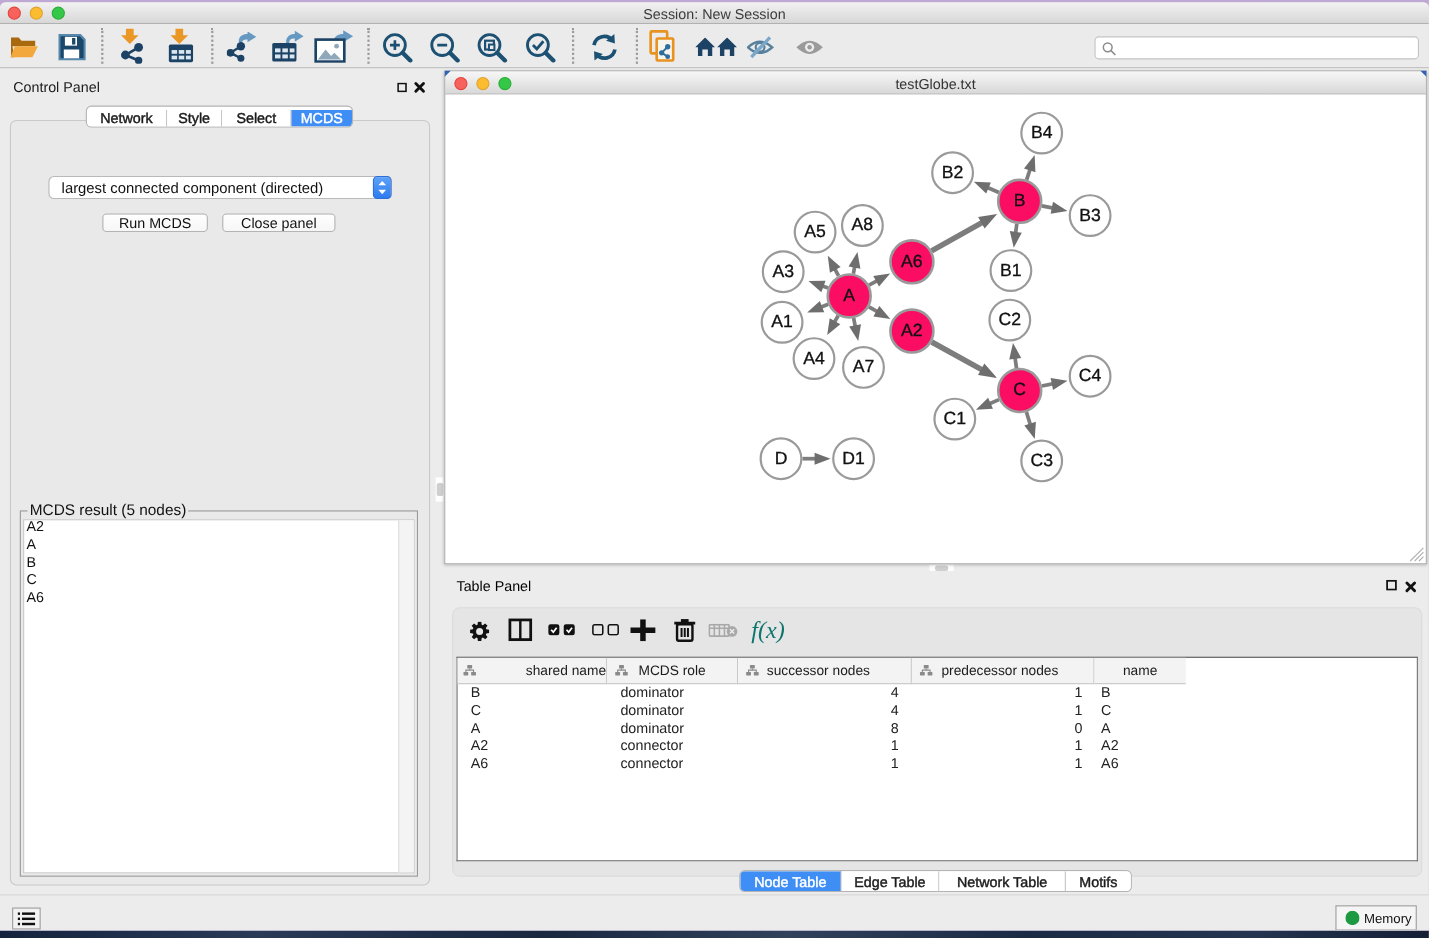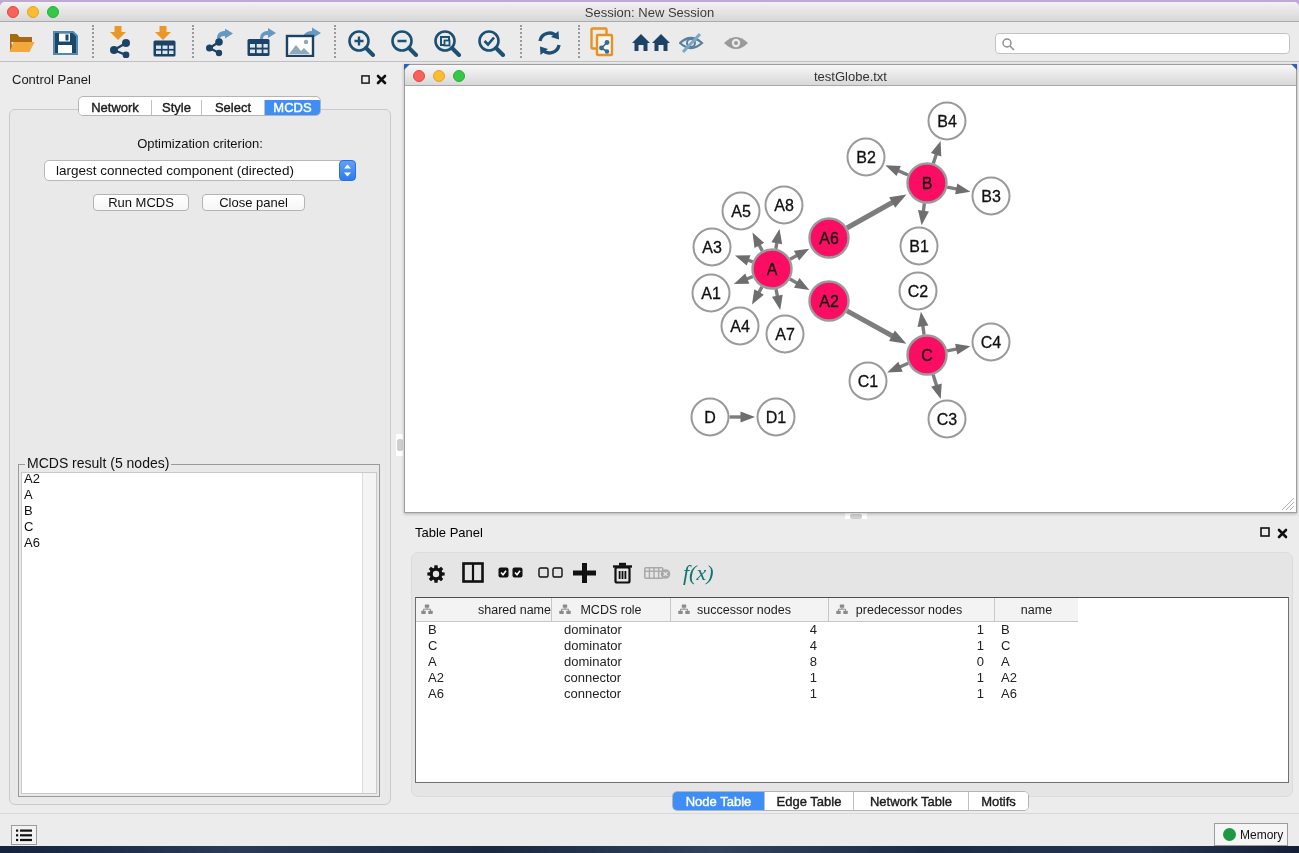--- a/index.html
+++ b/index.html
@@ -221,21 +221,20 @@
 <svg style="position:absolute;left:376px;top:72px" width="11" height="11" viewBox="0 0 11 11">
   <path d="M2 2 L9 9 M9 2 L2 9" stroke="#111" stroke-width="2.6" stroke-linecap="round"></path>
 </svg>
 <div class="tabs" style="left:78px;top:94px;align-items:flex-end;">
   <div class="tab" style="width:73px">Network</div>
   <div class="tab" style="width:50px">Style</div>
   <div class="tab" style="width:63px">Select</div>
   <div class="tab sel" style="width:55px">MCDS</div>
 </div>
 <div class="ctl-pane">
-  <div class="opt-label">Optimization criterion:</div>
   <div class="dropdown">
     <div style="position:absolute;left:11px;top:2px;font-size:13.5px;color:#111;">largest connected component (directed)</div>
     <div class="dd-step">
       <svg width="15" height="19" viewBox="0 0 15 19" style="position:absolute;left:0;top:0">
         <path d="M4 7.5 L7.5 3.5 L11 7.5 Z" fill="#fff"></path>
         <path d="M4 11.5 L7.5 15.5 L11 11.5 Z" fill="#fff"></path>
       </svg>
     </div>
   </div>
   <div class="btn" style="left:83px;top:84px;width:96px;">Run MCDS</div>

